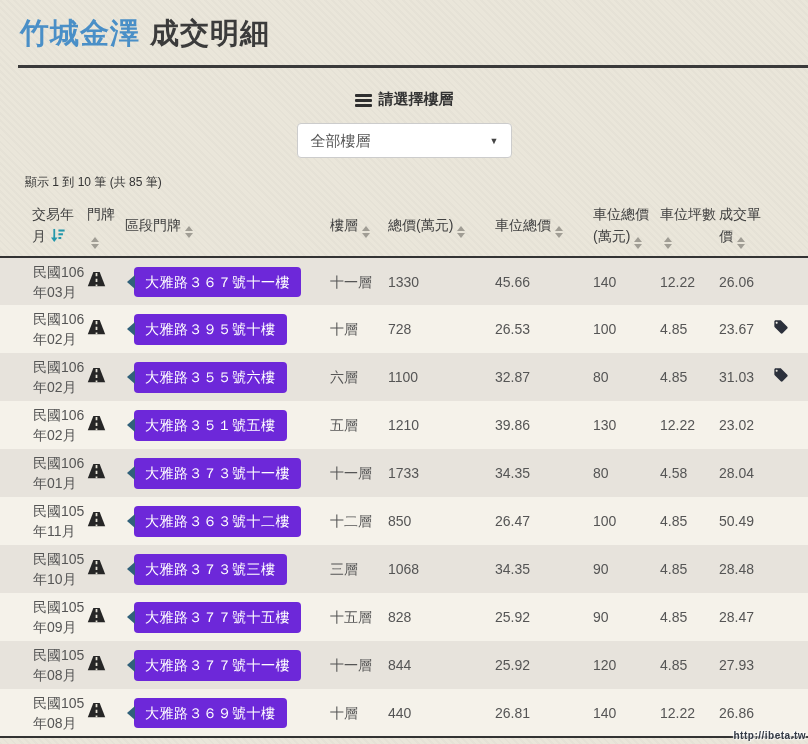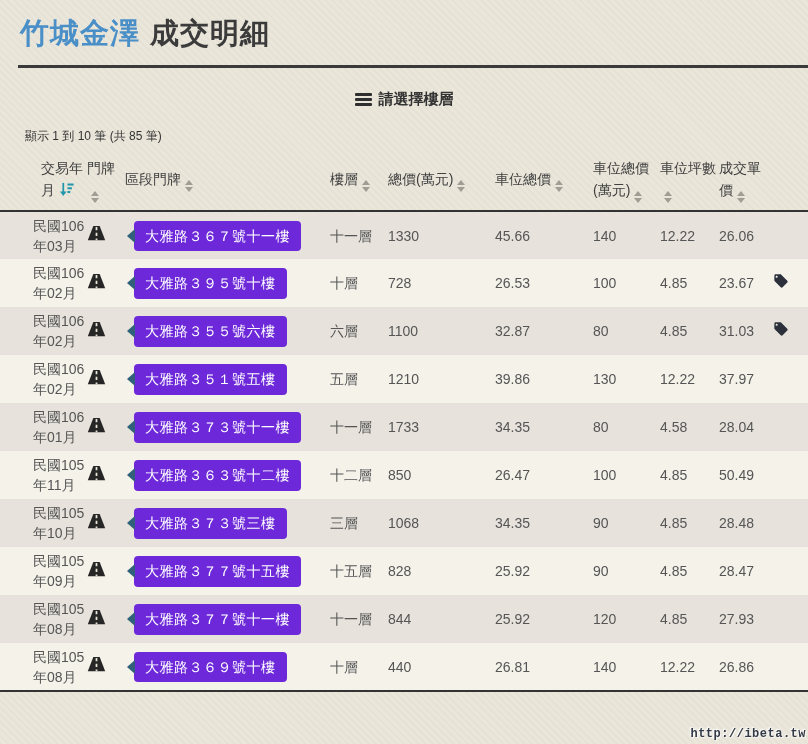--- a/index.html
+++ b/index.html
@@ -16,41 +16,41 @@
     background-image: repeating-linear-gradient(45deg, rgba(0,0,0,.018) 0 2px, transparent 2px 5px);
   }
   
   .title { margin:14px 0 6px 20px; font-size:29px; font-weight:bold; letter-spacing:1px; }
   .title .accent { color:#4a8fc7; }
   .title .rest { color:#3b3b3b; margin-left:10px; }
   .title-rule { border:none; border-top:3px solid #3a3a3a; margin:11px 0 0 18px; }
 
   
   .filter { text-align:center; margin-top:22px; }
-  .filter-label { display:inline-flex; align-items:center; font-size:15px; font-weight:bold; color:#333; }
+  .filter-label { display:inline-flex; align-items:flex-end; font-size:15px; font-weight:bold; color:#333; }
   .hamburger { display:inline-block; width:17px; margin-right:7px; }
   .hamburger i { display:block; height:3px; background:#2f2f2f; margin:2px 0; border-radius:1px; }
   .select-box {
     position:relative; width:215px; height:35px; margin:10px auto 0;
     background:#fff; border:1px solid #ccc; border-radius:4px;
     text-align:left; cursor:pointer;
   }
   .select-box .value { line-height:33px; padding-left:13px; font-size:15px; color:#555; }
   .select-box .caret { position:absolute; right:12px; top:12px; font-size:9px; color:#444; }
 
   
   .table-info { margin:16px 0 6px 25px; font-size:12px; color:#333; }
 
   
   table { width:808px; border-collapse:collapse; table-layout:fixed; }
   thead th {
     font-weight:normal; font-size:14px; color:#414141; text-align:left;
     vertical-align:middle; padding:7px 2px 7px 0; line-height:1.55; cursor:pointer;
   }
-  thead th.c1 { padding-left:41px; }
+  thead th.c1 { padding-left:32px; }
   thead tr { border-bottom:2px solid #333; }
   tbody tr:nth-child(odd)  { background:#e7e3dc; }
   tbody tr:nth-child(even) { background:#f5f2ea; }
   tbody tr:last-child { border-bottom:2px solid #333; }
   td {
     height:48px; font-size:14px; color:#555; vertical-align:middle;
     padding:2px 2px 2px 0; line-height:1.45;
   }
   td.c1 { padding-left:33px; }
 
@@ -72,23 +72,22 @@
     border-top:7px solid transparent; border-bottom:7px solid transparent;
     border-right:8px solid #31617a;
   }
   .road-icon svg, .tag-icon svg { display:block; }
   .road-icon { display:inline-block; }
   .tag-icon  { display:inline-block; }
 
   
   .watermark {
     position:absolute; right:2px; bottom:3px;
-    font-size:12px; font-weight:bold; color:#333a45; letter-spacing:.5px;
+    font-size:10px; font-weight:bold; color:#333a45; letter-spacing:.5px;
     text-shadow:-1px -1px 0 rgba(255,255,255,.85), 1px 1px 0 rgba(255,255,255,.6), 0 0 4px rgba(255,255,255,.9);
-    font-family:Liberation Mono, monospace;
   }
 </style>
 </head>
 <body>
 
 <div class="page">
 
   <h1 class="title">
     <span class="accent">竹城金澤</span><span class="rest">成交明細</span>
   </h1>
@@ -96,20 +95,24 @@
 
   <div class="filter">
     <span class="filter-label">
       <span class="hamburger">
           <i></i>
           <i></i>
           <i></i>
         </span>
       <span>請選擇樓層</span>
     </span>
+    <div class="select-box">
+      <div class="value">全部樓層</div>
+      <span class="caret">▼</span>
+    </div>
   </div>
 
   <div class="table-info">顯示 1 到 10 筆 (共 85 筆)</div>
 
   <table>
     <colgroup>
       <col style="width:87px">
         <col style="width:38px">
         <col style="width:205px">
         <col style="width:58px">
@@ -246,21 +249,21 @@
               </svg></span>
     </td>
     <td>
       <span class="badge">大雅路３５１號五樓</span>
     </td>
     <td>五層</td>
     <td>1210</td>
     <td>39.86</td>
     <td>130</td>
     <td>12.22</td>
-    <td>37.97</td>
+    <td>23.02</td>
     <td>
       <span class="tag-icon" style="visibility: hidden;"><svg width="16" height="16" viewBox="0 0 24 24">
                 <path fill="#2b303b" d="M21.41 11.58l-9-9C12.05 2.22 11.55 2 11 2H4c-1.1 0-2 .9-2 2v7c0 .55.22 1.05.59 1.42l9 9c.36.36.86.58 1.41.58.55 0 1.05-.22 1.41-.59l7-7c.37-.36.59-.86.59-1.41 0-.55-.23-1.06-.59-1.42zM5.5 7C4.67 7 4 6.33 4 5.5S4.67 4 5.5 4 7 4.67 7 5.5 6.33 7 5.5 7z"></path>
               </svg></span>
     </td>
   </tr>
 
   <tr>
     <td class="c1">民國106年01月</td>
     <td>

